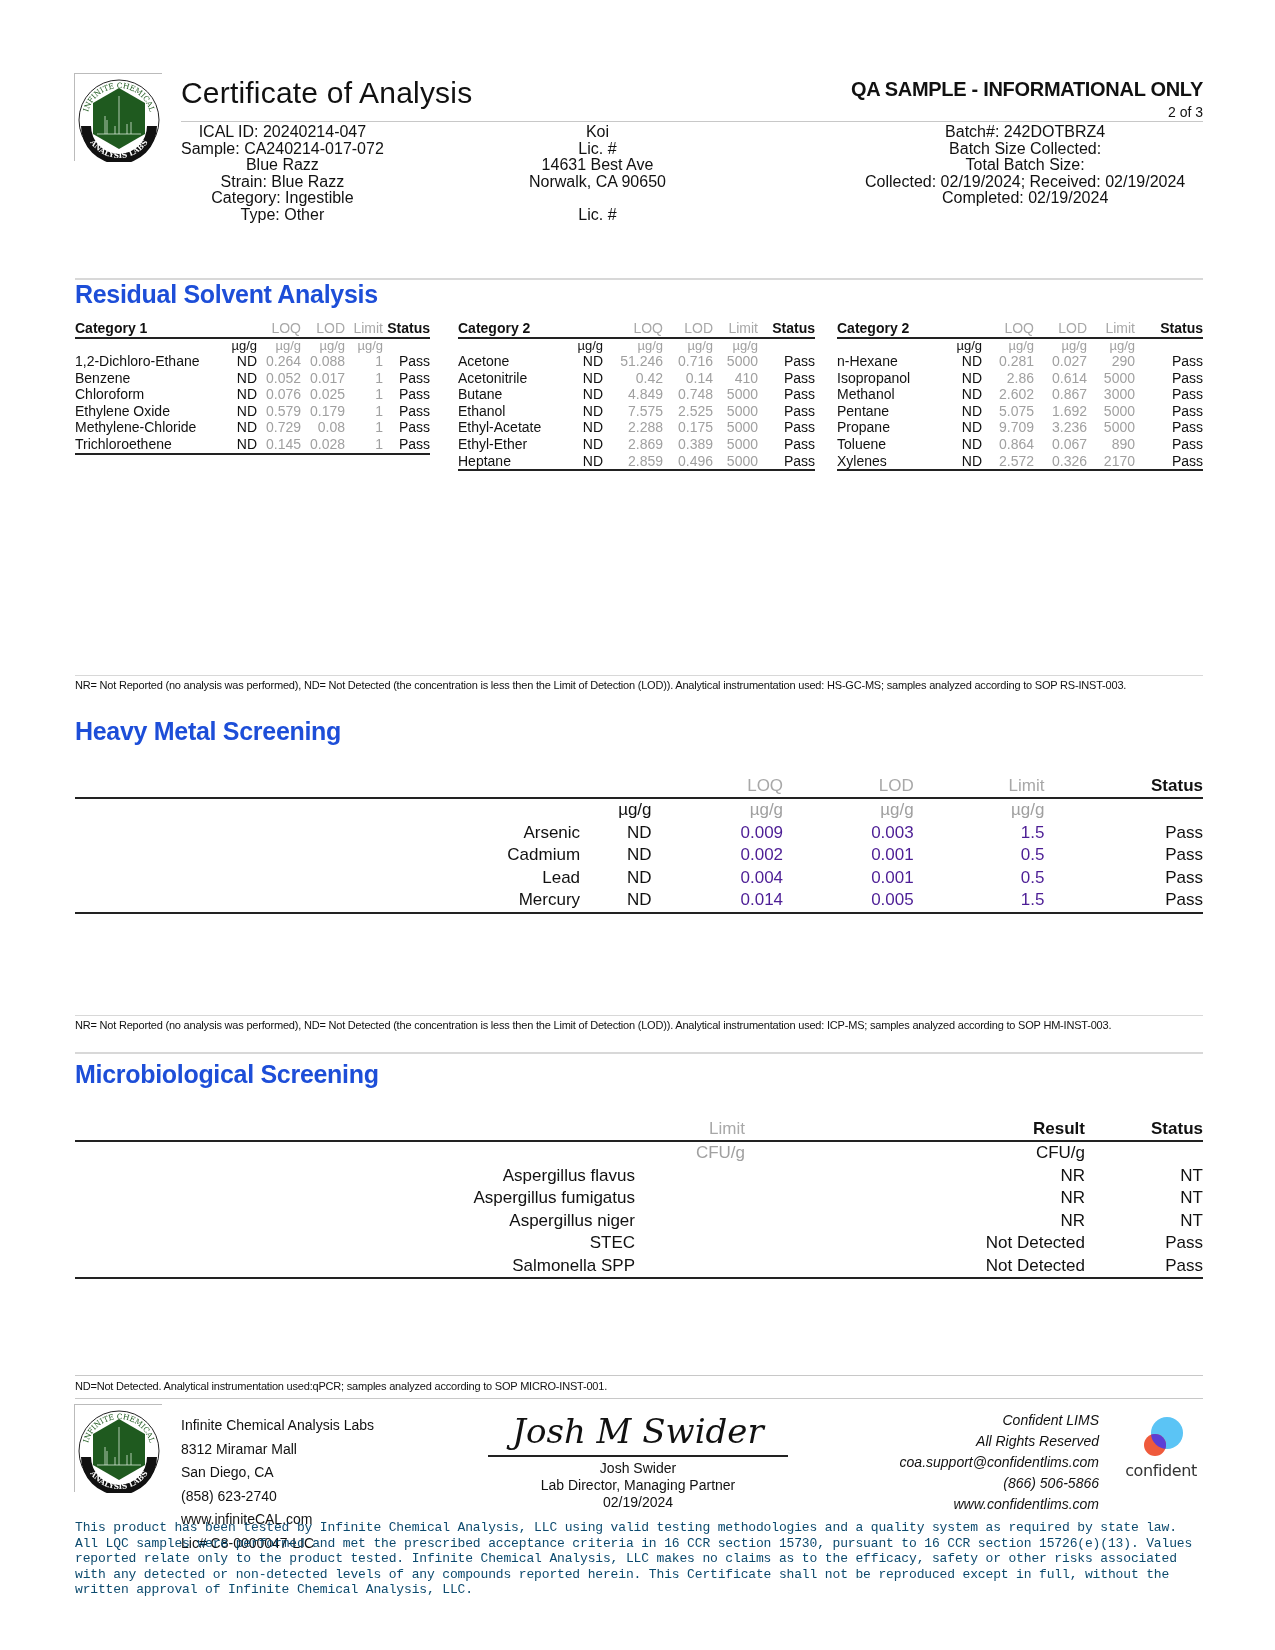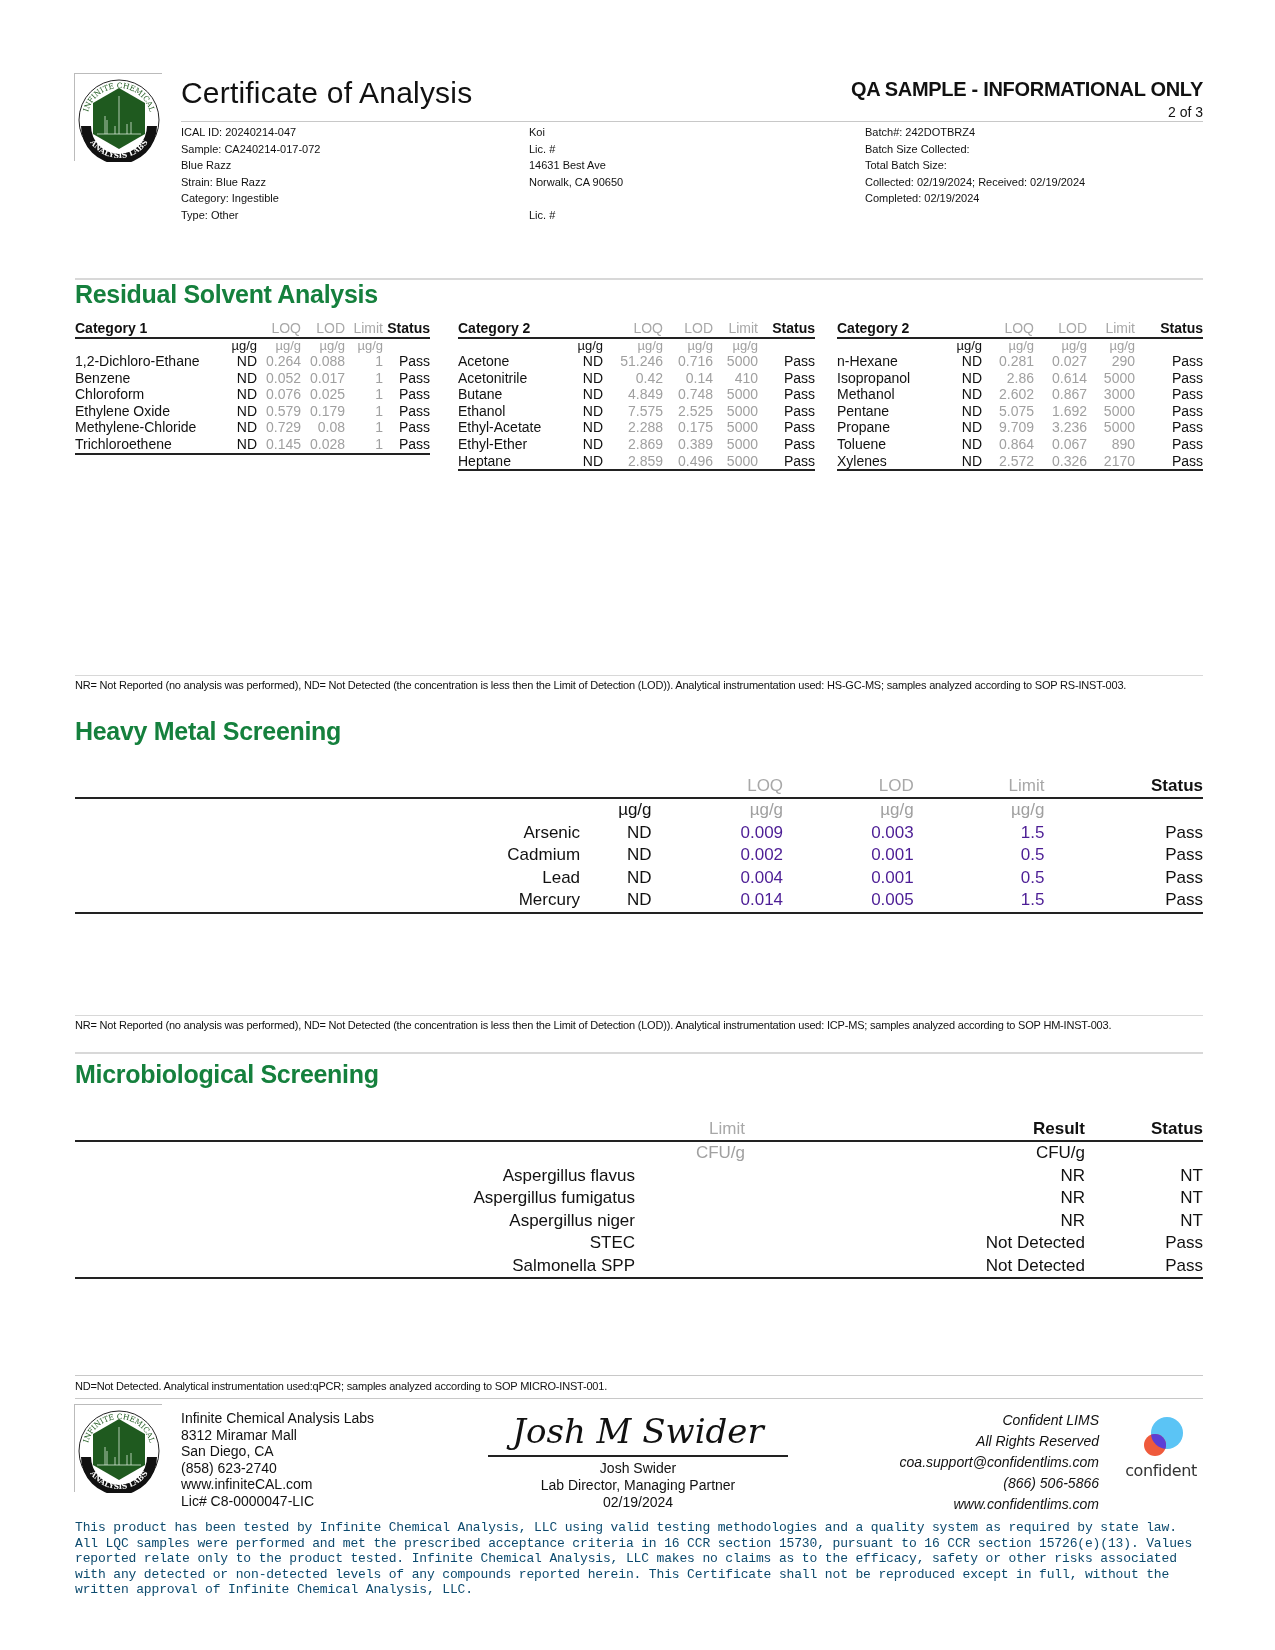--- a/index.html
+++ b/index.html
@@ -9,29 +9,29 @@
 
   
   .header { position: absolute; left: 0; top: 74px; width: 1128px; height: 170px; }
   .logo { position: absolute; width: 88px; height: 88px; }
   .logo svg { width: 88px; height: 88px; display: block; }
   .logo-frame { position: absolute; left: -1px; top: -1px; width: 88px; height: 88px; border-left: 1px solid #bbb; border-top: 1px solid #bbb; }
   .doc-title { position: absolute; left: 106px; top: 2px; font-size: 30px; font-weight: normal; color: #111; letter-spacing: 0.2px; }
   .qa-label { position: absolute; right: 0; top: 4px; font-size: 20px; font-weight: bold; color: #111; letter-spacing: -0.3px; }
   .page-num { position: absolute; right: 0; top: 30px; font-size: 14px; }
   .header-rule { position: absolute; left: 106px; right: 0; top: 47px; height: 1px; background: #c8c8c8; }
-  .info-col { position: absolute; top: 50px; font-size: 11px; line-height: 16.5px; }
+  .info-col { position: absolute; top: 50px; font-size: 16px; line-height: 16.5px; text-align: center; }
   .info-col div { white-space: nowrap; height: 16.5px; }
   .info-sample { left: 106px; }
   .info-client { left: 454px; }
   .info-batch { left: 790px; }
 
   
   .section-rule { position: absolute; left: 0; width: 1128px; height: 2px; background: #d8d8d8; }
-  .section-title { position: absolute; left: 0; font-size: 25px; font-weight: bold; color: #15803d; letter-spacing: -0.3px; }
+  .section-title { position: absolute; left: 0; font-size: 25px; font-weight: bold; color: #1d4ed8; letter-spacing: -0.3px; }
   .note { position: absolute; left: 0; width: 1128px; font-size: 11px; line-height: 15px; color: #111; letter-spacing: -0.2px; }
 
   
   .solv-table { position: absolute; top: 319px; font-size: 14px; }
   .solv-table table { border-collapse: collapse; }
   .solv-table th { font-weight: bold; text-align: right; padding: 0 0 0 0; height: 18px; line-height: 18px; border-bottom: 2px solid #222; white-space: nowrap; }
   .solv-table th.name { text-align: left; }
   .solv-table th.grey { color: #a8a8a8; font-weight: normal; }
   .solv-table td { height: 16.6px; line-height: 16.6px; text-align: right; white-space: nowrap; padding: 0; }
   .solv-table td.name { text-align: left; }
@@ -49,21 +49,21 @@
   .wide-table td { text-align: right; height: 22.5px; line-height: 22.5px; white-space: nowrap; }
   .wide-table td.name { text-align: right; }
   .wide-table td.grey { color: #4c1d95; }
   .wide-table tr.last td { border-bottom: 2px solid #222; }
   .wide-table tr.units td { color: #a0a0a0; }
   .wide-table tr.units td.unit-dark { color: #111; }
 
   
   .footer-rule { position: absolute; left: 0; width: 1128px; height: 1px; background: #c8c8c8; }
   .lab-info { position: absolute; left: 106px; top: 1410px; font-size: 14px; line-height: 16.5px; }
-  .lab-info div { white-space: nowrap; }
+  .lab-info div { white-space: nowrap; margin-top: 7px; }
   .signature { position: absolute; left: 413px; top: 1405px; width: 300px; height: 50px; }
   .sig-line { position: absolute; left: 413px; top: 1455px; width: 300px; height: 1.5px; background: #222; }
   .signer { position: absolute; left: 413px; top: 1460px; width: 300px; text-align: center; font-size: 14px; line-height: 17px; }
   .lims-info { position: absolute; right: 104px; top: 1410px; text-align: right; font-size: 14px; line-height: 21px; font-style: italic; }
   .lims-info div { white-space: nowrap; }
   .confident-logo { position: absolute; right: 0; top: 1415px; width: 84px; height: 70px; }
   .confident-word { position: absolute; left: 0; top: 46px; width: 84px; text-align: center; font-size: 16px; color: #333; font-family: "DejaVu Sans", sans-serif; letter-spacing: -0.4px; }
   .disclaimer { position: absolute; left: 0; top: 1520px; width: 1128px; font-size: 13px; line-height: 15.5px; color: #0c4a6e; letter-spacing: -0.15px; font-family: Liberation Mono, monospace; }
 </style>
 </head>

